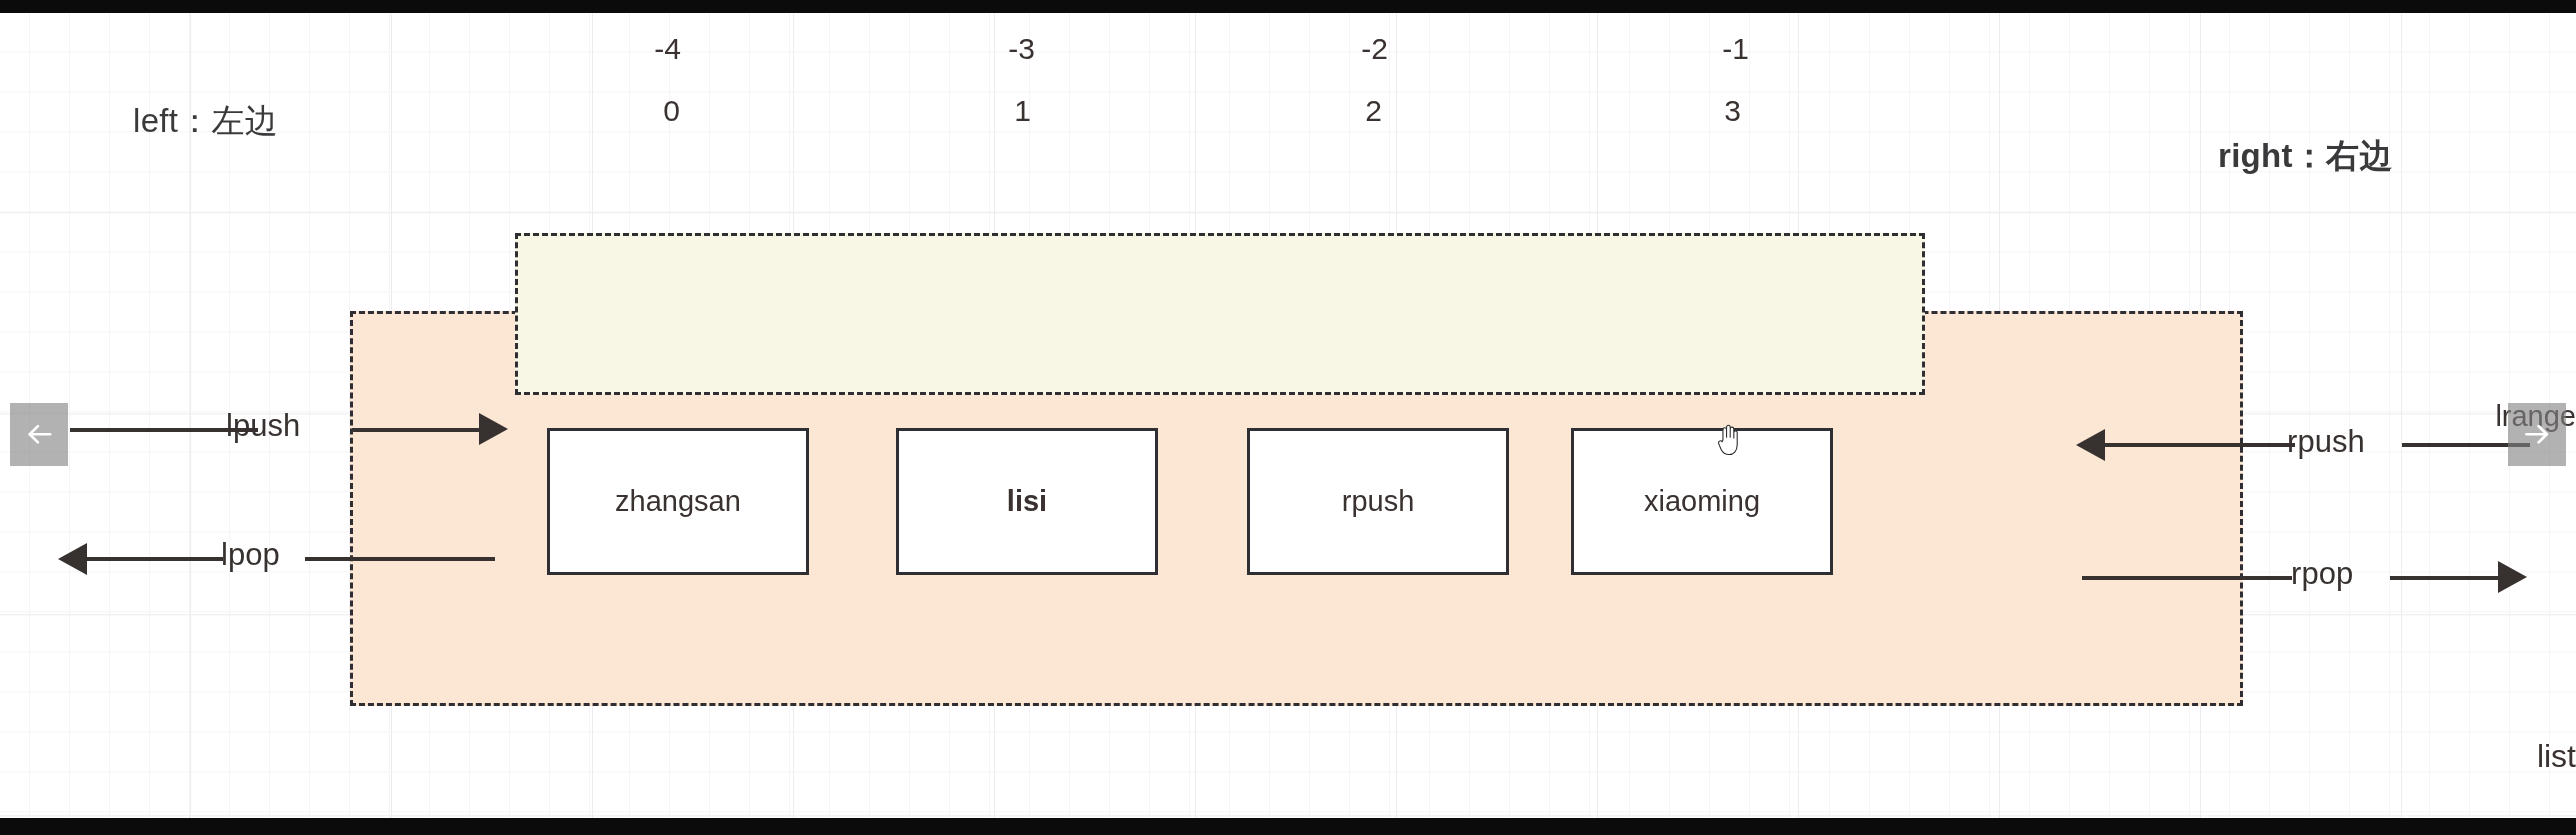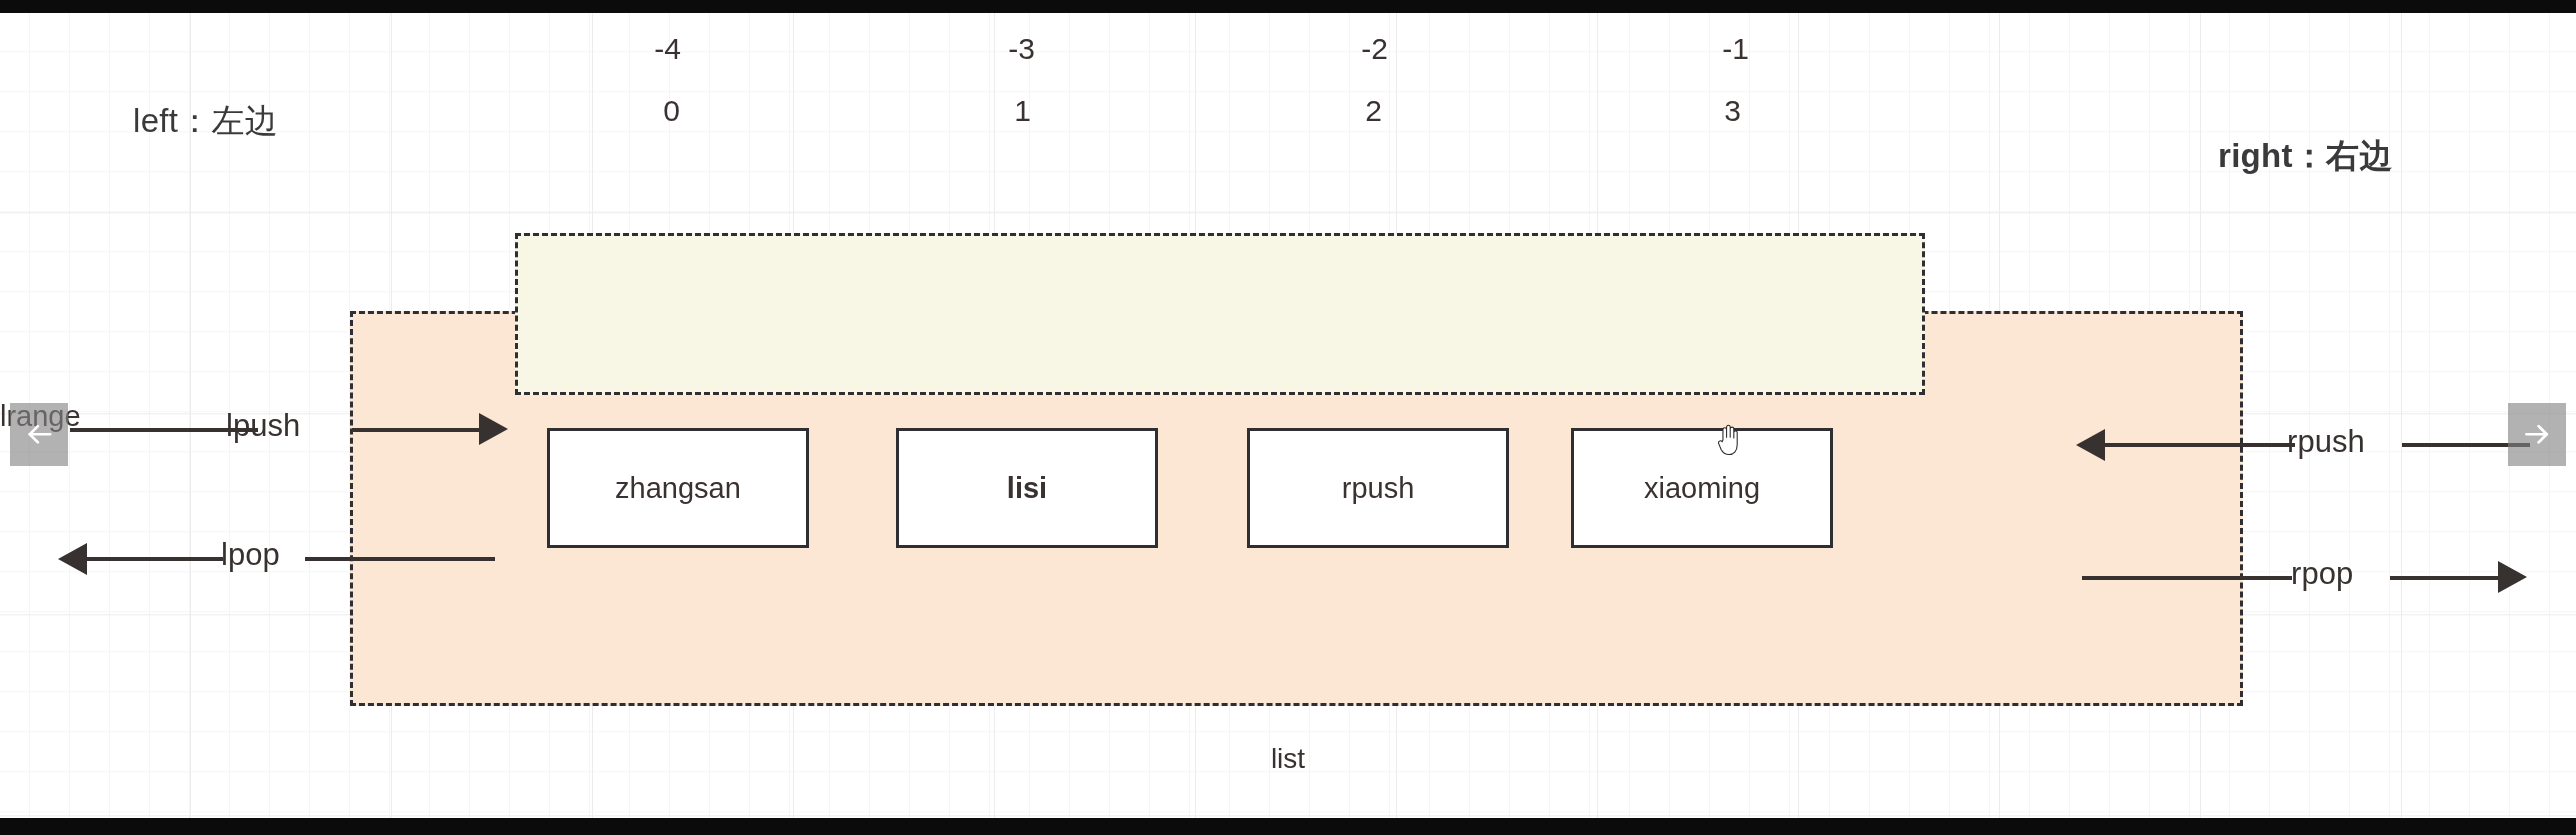--- a/index.html
+++ b/index.html
@@ -62,61 +62,61 @@
     width: 1893px; height: 395px;
     background: #fce6d4;
     border: 3.4px dashed #2f2f33;
     box-sizing: border-box;
     z-index: 10;
   }
   #list-caption {
     position: absolute;
     left: 0; right: 0;
     bottom: 43px;
-    text-align: center;
-    font-size: 28px;
+    text-align: right;
+    font-size: 32px;
     color: #3a3230;
     z-index: 14;
   }
 
   
   #lrange-box {
     position: absolute;
     left: 515px; top: 220px;
     width: 1410px; height: 162px;
     background: #f8f6e4;
     border: 3.4px dashed #2f2f33;
     box-sizing: border-box;
     z-index: 20;
   }
   #lrange-caption {
     position: absolute;
     left: 0; right: 0; top: 50%;
     transform: translateY(-50%);
-    text-align: left;
+    text-align: right;
     font-size: 29px;
     color: #3a3230;
     z-index: 24;
   }
   .lrange-cell {
     position: absolute;
     width: 137px;
     text-align: center;
     font-size: 30px;
     color: #3a3230;
     z-index: 23;
   }
   .lrange-neg { top: 19px; }
   .lrange-pos { top: 81px; }
 
   
   .elem-box {
     position: absolute;
     top: 415px;
-    width: 262px; height: 120px;
+    width: 262px; height: 147px;
     background: #ffffff;
     border: 3.4px solid #2f2f33;
     box-sizing: border-box;
     z-index: 30;
     display: flex;
     align-items: center;
     justify-content: center;
   }
   .elem-label {
     font-size: 29px;

